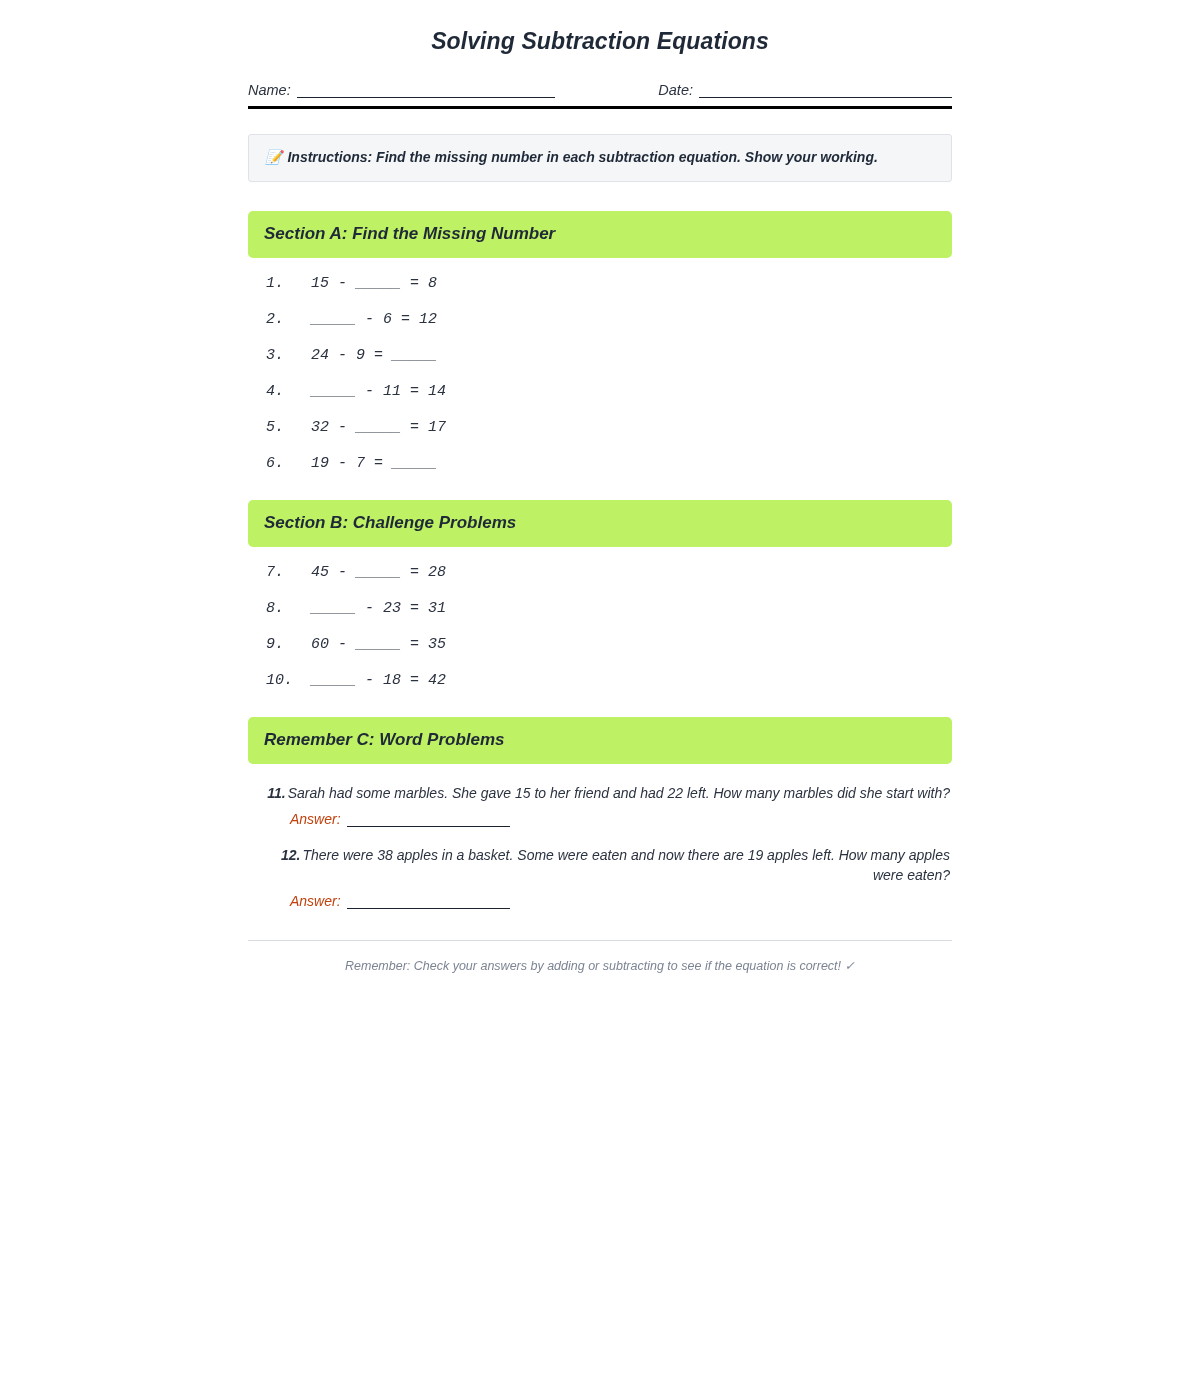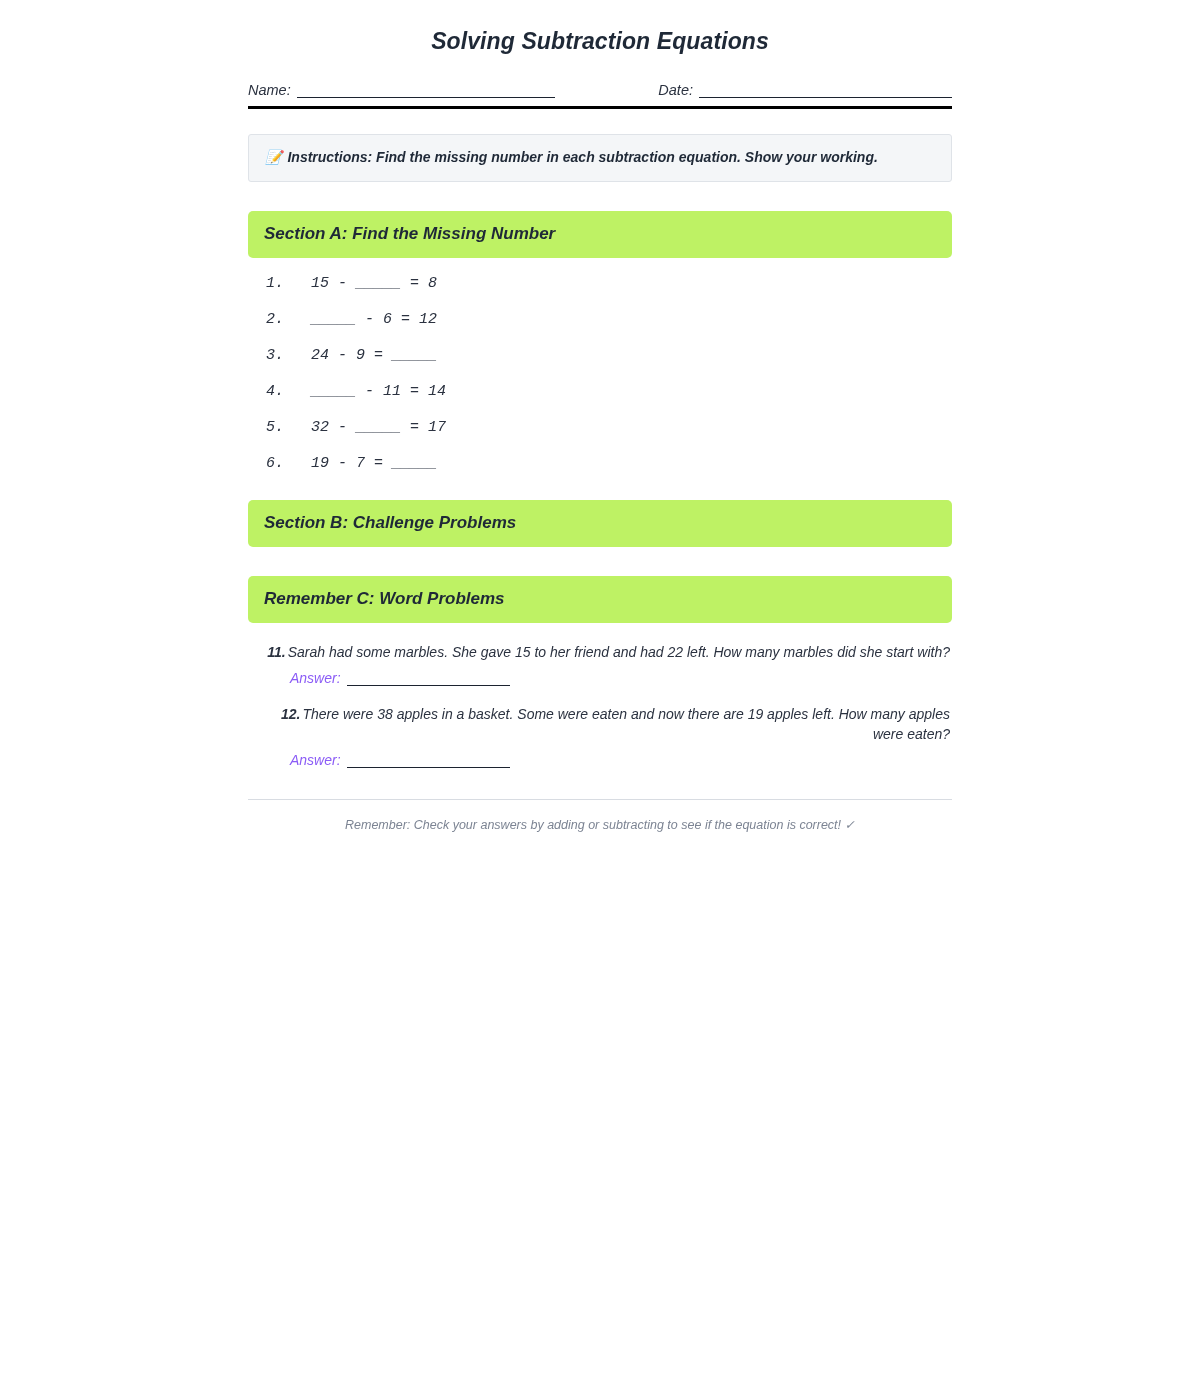--- a/index.html
+++ b/index.html
@@ -118,21 +118,21 @@
     color: #2b3240;
   }
   .wp-num {
     font-weight: bold;
     margin-right: 2px;
   }
   .wp-answer {
     margin-top: 7px;
     padding-left: 24px;
     font-size: 14px;
-    color: #8b5cf6;
+    color: #c2410c;
     display: flex;
     align-items: flex-end;
   }
   .wp-answer-label { padding-right: 6px; }
   .answer-rule {
     display: inline-block;
     width: 163px;
     height: 13px;
     border-bottom: 1.4px solid #1c2330;
   }
@@ -178,20 +178,26 @@
   <div class="equations">
     <div class="equation-row"><span>1.</span>   <span>15 - _____ = 8</span></div>
     <div class="equation-row"><span>2.</span>   <span>_____ - 6 = 12</span></div>
     <div class="equation-row"><span>3.</span>   <span>24 - 9 = _____</span></div>
     <div class="equation-row"><span>4.</span>   <span>_____ - 11 = 14</span></div>
     <div class="equation-row"><span>5.</span>   <span>32 - _____ = 17</span></div>
     <div class="equation-row"><span>6.</span>   <span>19 - 7 = _____</span></div>
   </div>
 
   <div class="section-header">Section B: Challenge Problems</div>
+  <div class="equations">
+    <div class="equation-row"><span>7.</span>   <span>45 - _____ = 28</span></div>
+    <div class="equation-row"><span>8.</span>   <span>_____ - 23 = 31</span></div>
+    <div class="equation-row"><span>9.</span>   <span>60 - _____ = 35</span></div>
+    <div class="equation-row"><span>10.</span>  <span>_____ - 18 = 42</span></div>
+  </div>
 
   <div class="section-header">Remember C: Word Problems</div>
   <div class="word-problems">
 
     <div class="word-problem">
       <div class="wp-text">
         <span class="wp-num">11.</span><span>Sarah had some marbles. She gave 15 to her friend and had 22 left. How many marbles did she start with?</span>
       </div>
       <div class="wp-answer">
         <span class="wp-answer-label">Answer:</span>

